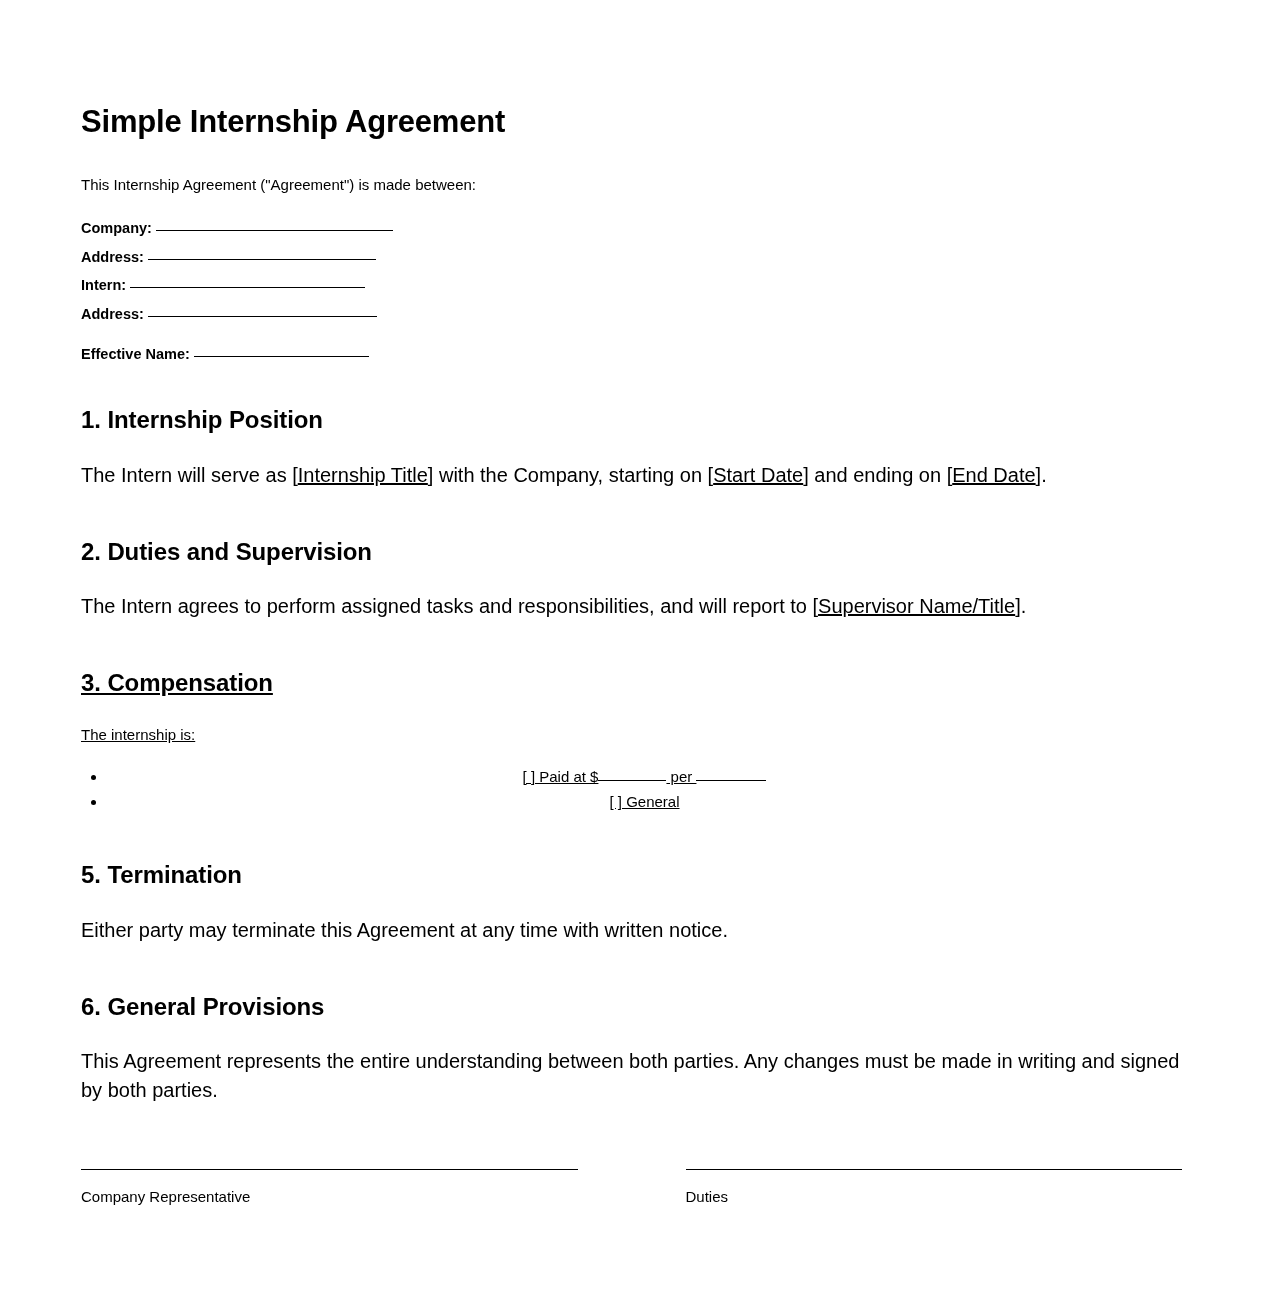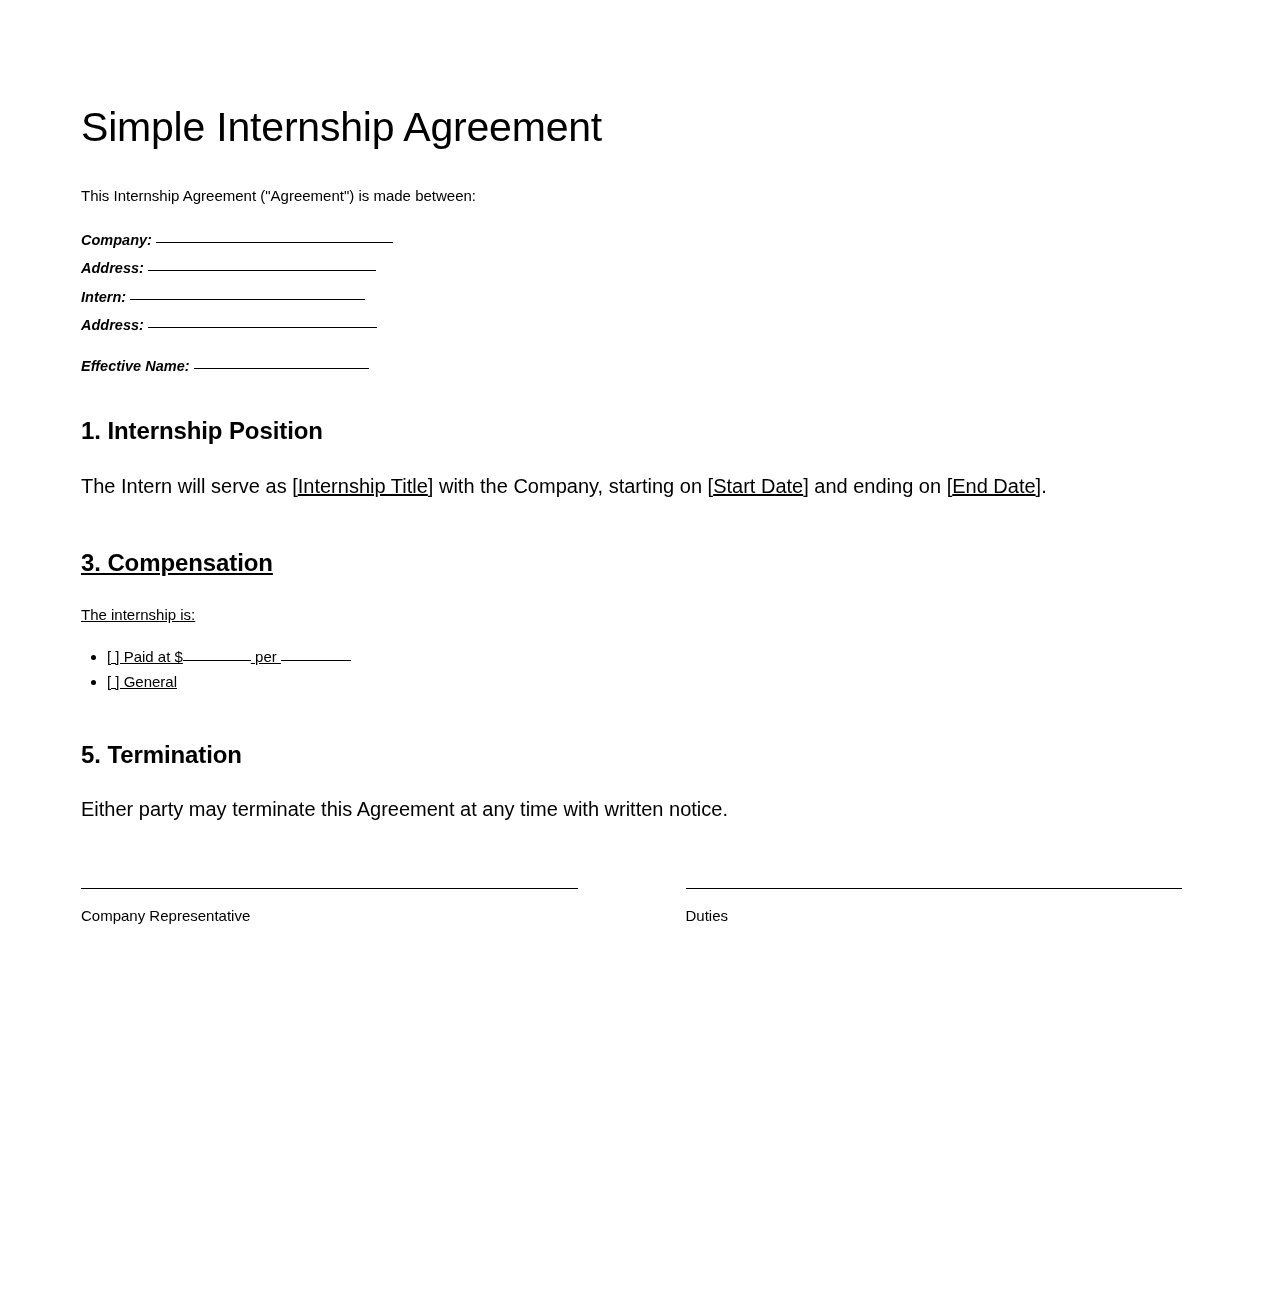--- a/index.html
+++ b/index.html
@@ -16,40 +16,39 @@
     -webkit-font-smoothing: antialiased;
   }
   .page {
     box-sizing: border-box;
     width: 1263px;
     min-height: 1302px;
     padding: 104px 81px 60px 81px;
     background: #ffffff;
   }
   .doc-title {
-    font-size: 41px;
-    font-weight: normal;
+    font-size: 31px;
+    font-weight: bold;
     line-height: 1.15;
     letter-spacing: -0.2px;
     margin: 0 0 34px 0;
   }
   .intro {
     font-size: 15px;
     line-height: 1.45;
     margin: 0 0 22px 0;
   }
   .party-block {
     margin: 0 0 40px 0;
   }
   .party-row {
     font-size: 14.5px;
     line-height: 1.55;
     margin: 0 0 6px 0;
     white-space: nowrap;
-    font-style: italic;
   }
   .party-row.spaced {
     margin-top: 18px;
   }
   .party-label {
     font-weight: bold;
   }
   .blank {
     display: inline-block;
     border-bottom: 1.6px solid #000;
@@ -84,20 +83,21 @@
     margin: 0 0 18px 0;
   }
   ul.options {
     margin: 0;
     padding-left: 26px;
     list-style-type: disc;
   }
   ul.options li {
     font-size: 15px;
     line-height: 1.7;
+    text-align: center;
   }
   .ph { text-decoration: underline; }
 
   .signature-area {
     margin-top: 64px;
     display: flex;
     gap: 108px;
   }
   .sig-col { width: 497px; }
   .sig-rule {
@@ -147,36 +147,44 @@
       <span class="blank w-date"></span>
     </div>
 
   </div>
 
   <section>
     <h2 class="section-title">1. Internship Position</h2>
     <p class="body-text"><span>The Intern will serve as [</span><span class="ph">Internship Title</span><span>] with the Company, starting on [</span><span class="ph">Start Date</span><span>] and ending on [</span><span class="ph">End Date</span><span>].</span></p>
   </section>
 
+  <section>
+    <h2 class="section-title">2. Duties and Supervision</h2>
+    <p class="body-text"><span>The Intern agrees to perform assigned tasks and responsibilities, and will report to [</span><span class="ph">Supervisor Name/Title</span><span>].</span></p>
+  </section>
 
   <section class="sec-compensation">
     <h2 class="section-title">3. Compensation</h2>
     <p class="lead-in">The internship is:</p>
     <ul class="options">
       <li><span>[ ] Paid at $</span><span class="blank w-amount"></span><span> per </span><span class="blank w-period"></span></li>
       <li>[ ] General</li>
     </ul>
   </section>
 
 
   <section>
     <h2 class="section-title">5. Termination</h2>
     <p class="body-text">Either party may terminate this Agreement at any time with written notice.</p>
   </section>
 
+  <section>
+    <h2 class="section-title">6. General Provisions</h2>
+    <p class="body-text">This Agreement represents the entire understanding between both parties. Any changes must be made in writing and signed by both parties.</p>
+  </section>
 
   <div class="signature-area">
 
     <div class="sig-col">
       <div class="sig-rule"></div>
       <p class="sig-role">Company Representative</p>
 
     </div>
 
     <div class="sig-col">

